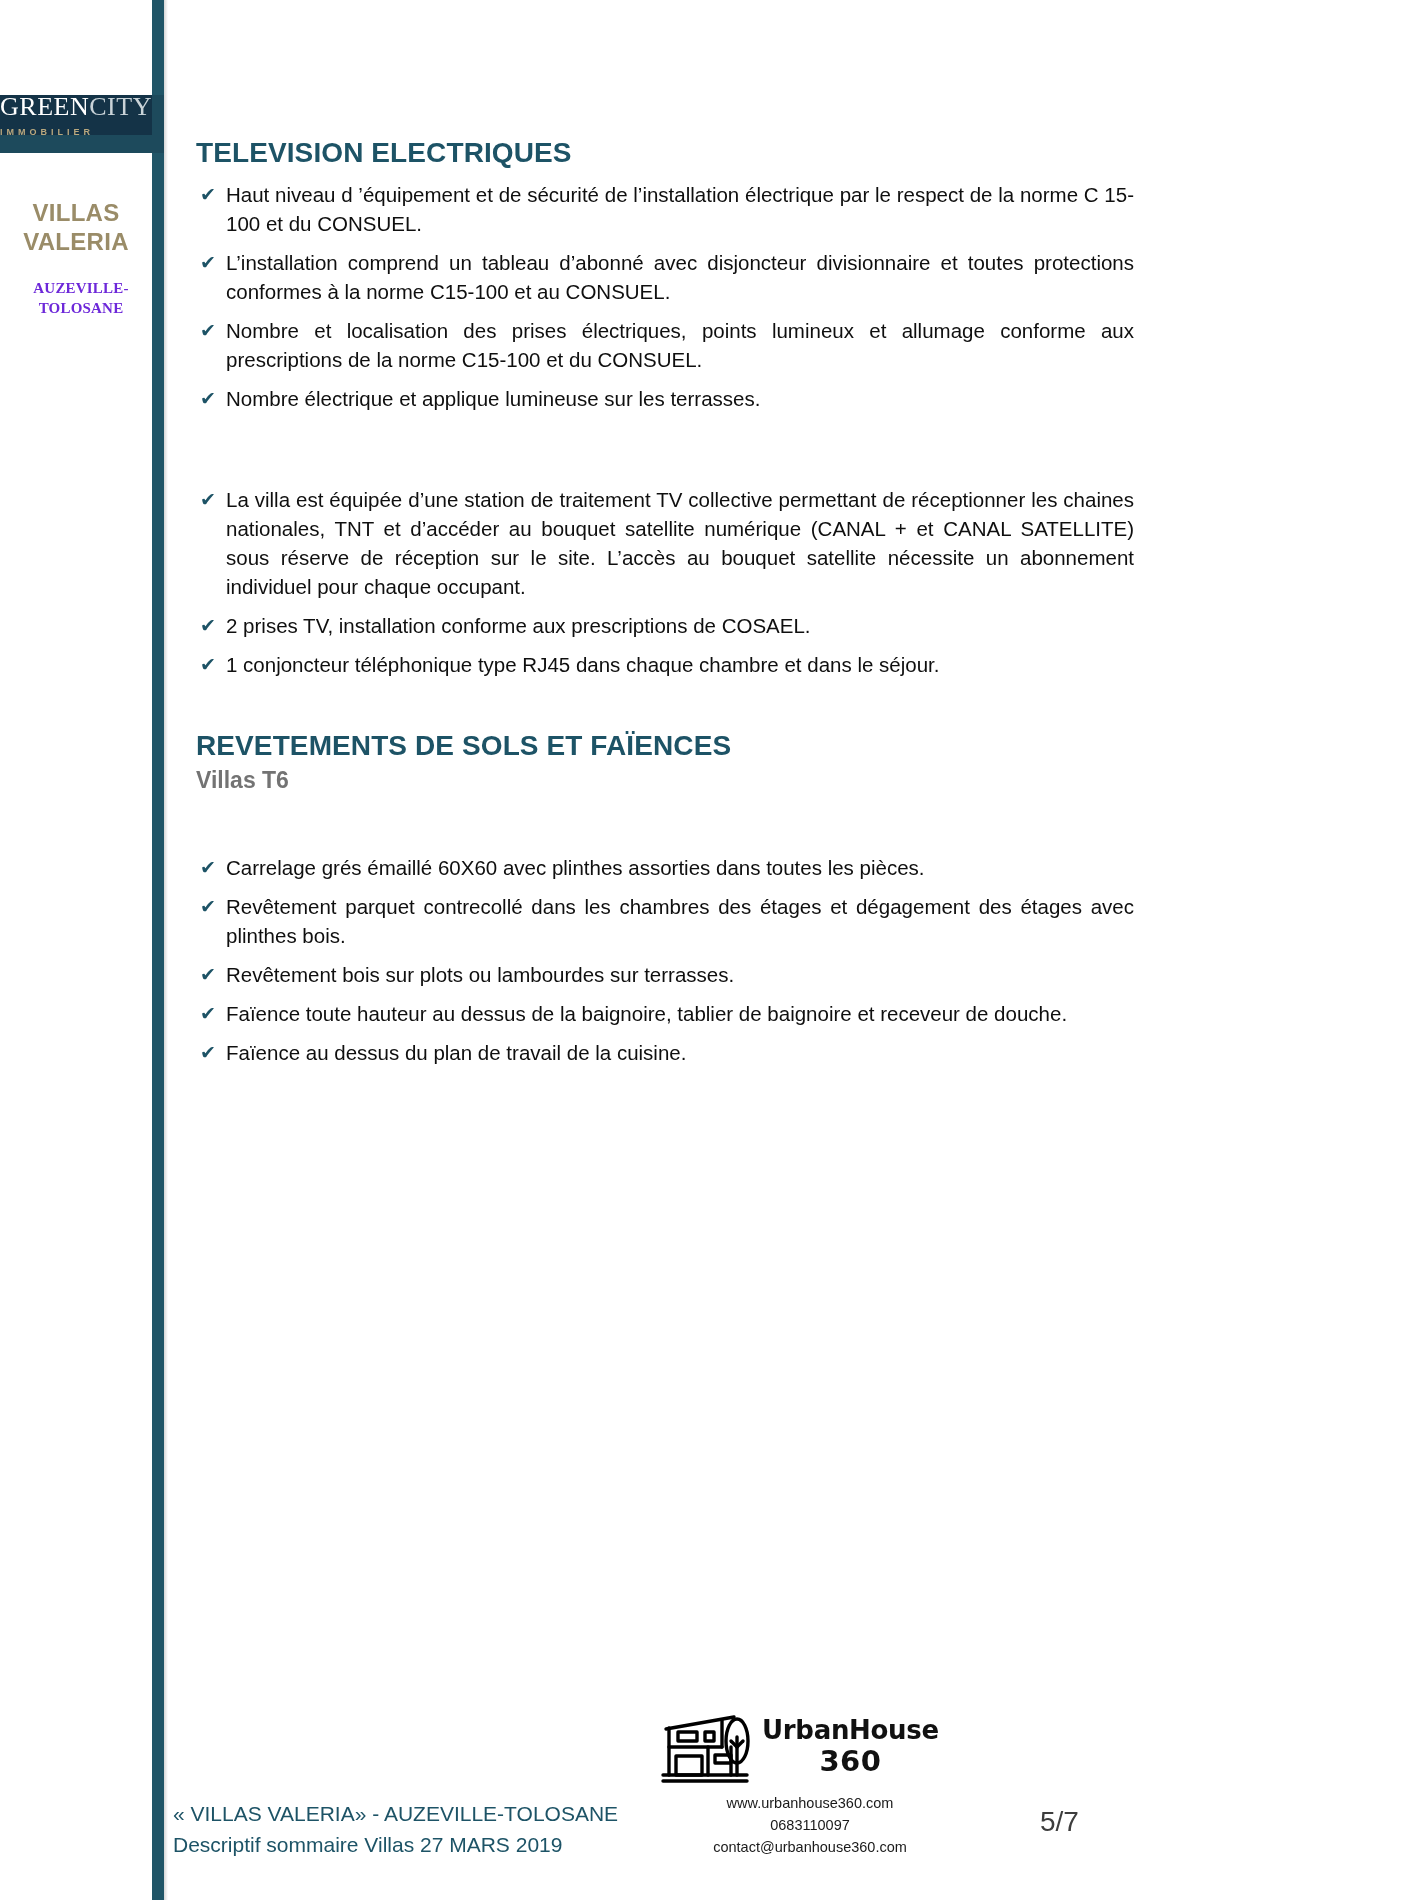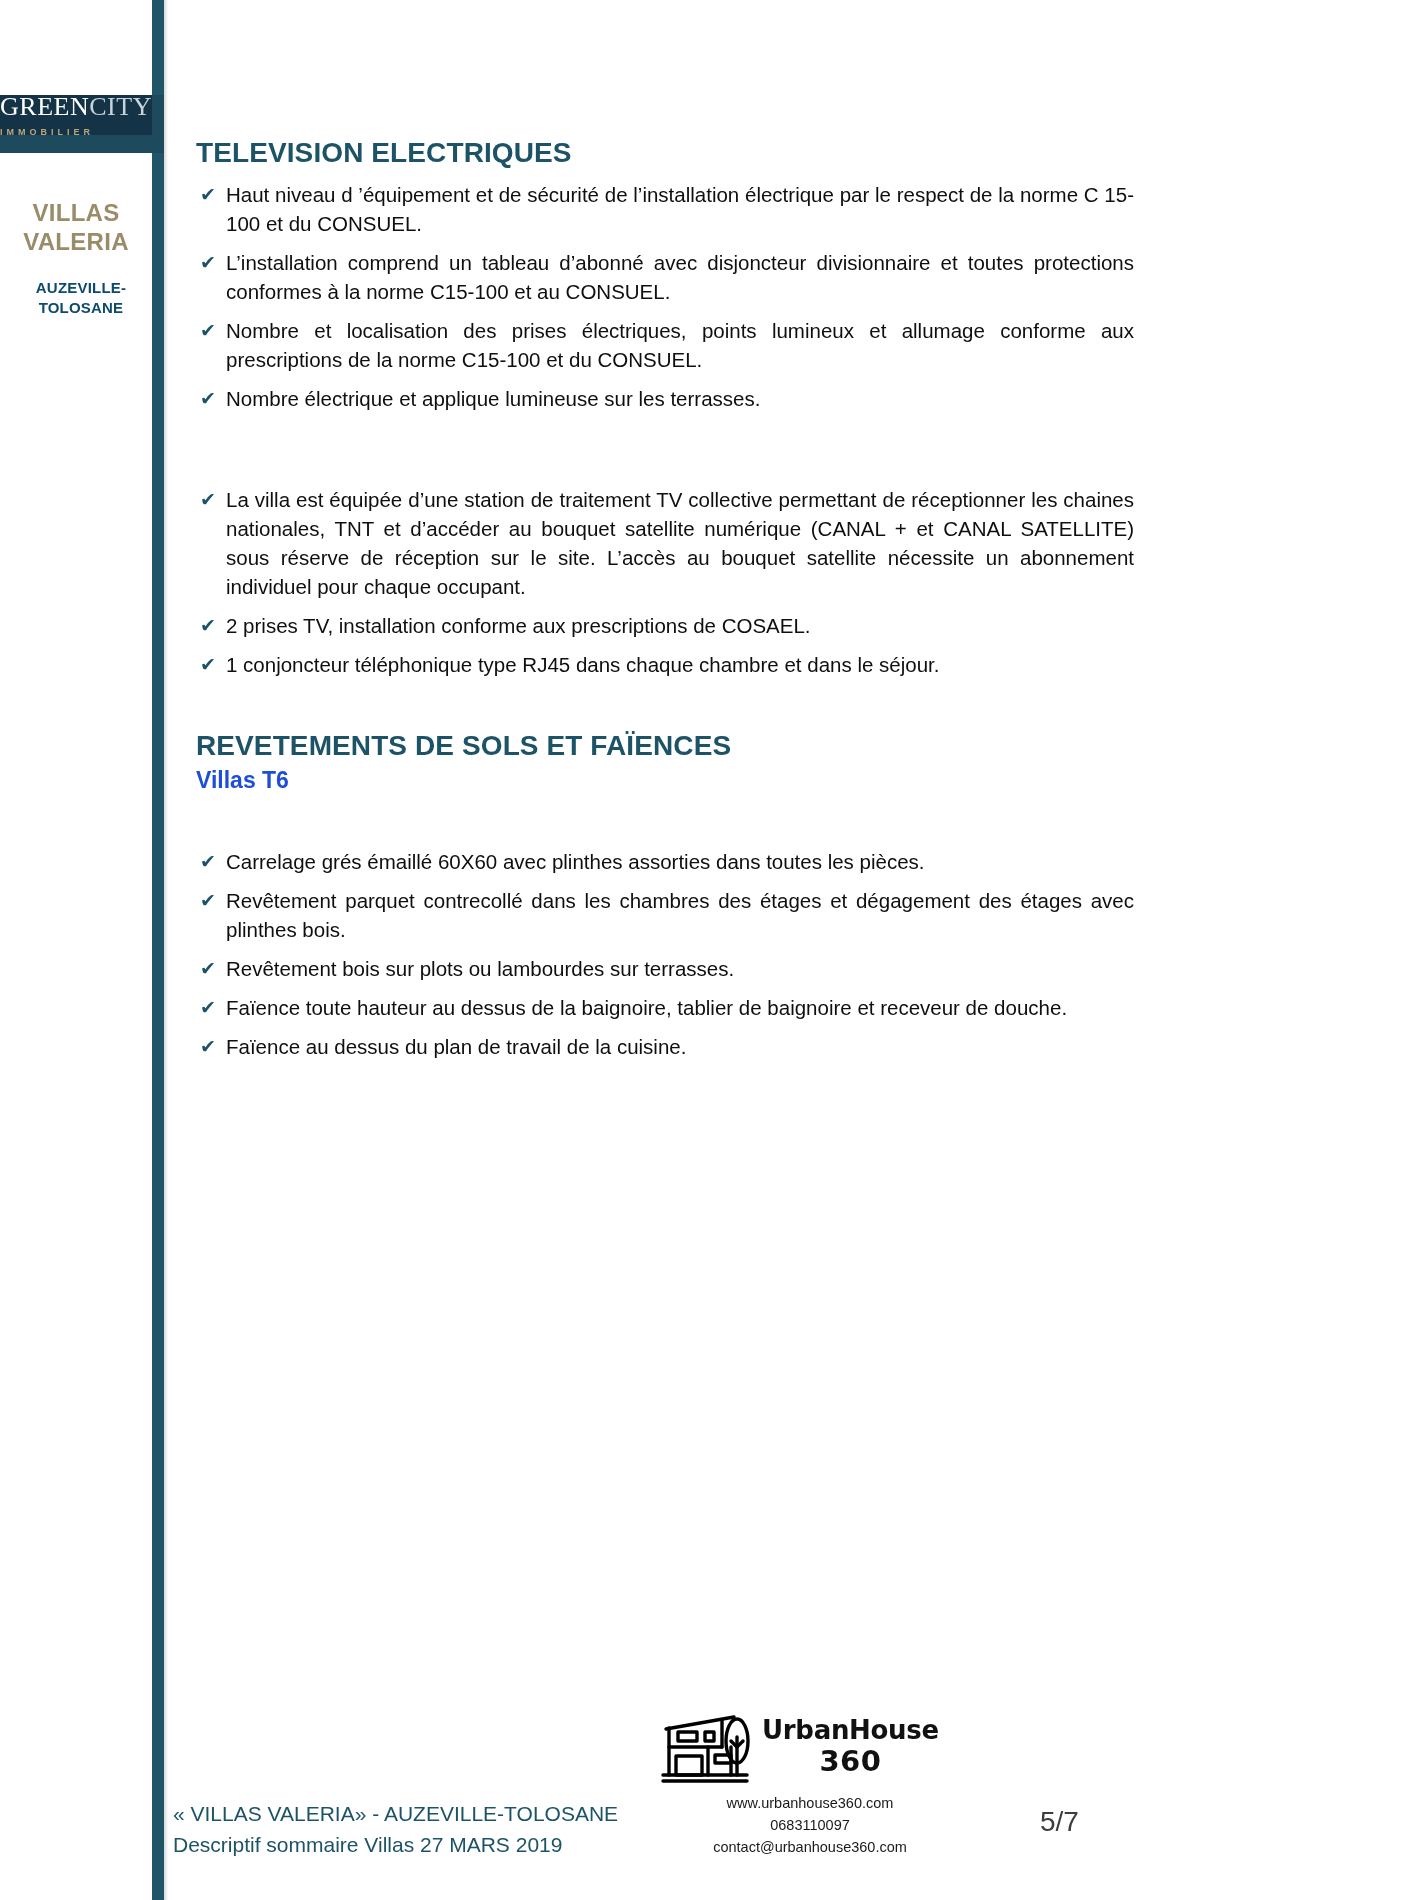--- a/index.html
+++ b/index.html
@@ -68,47 +68,48 @@
     color:#9a8c68;
     font-weight:700;
     font-size:24px;
     line-height:29px;
     letter-spacing:.3px;
   }
   .sidebar-sub{
     position:absolute;
     left:0;top:278px;width:162px;
     text-align:center;
-    color:#0c4a6e;
+    color:#6d28d9;
     font-weight:700;
     font-size:15px;
     line-height:20px;
     letter-spacing:.2px;
+    font-family:Liberation Serif, serif;
   }
 
   
   .content{
     position:absolute;
     left:196px;top:136px;
     width:938px;
   }
 
   h2.section{
     color:#1d5366;
     font-size:28px;
     font-weight:700;
     letter-spacing:.1px;
     margin:0 0 2px 0;
     line-height:34px;
   }
   h3.subsection{
-    color:#1d4ed8;
+    color:#737373;
     font-size:23px;
     font-weight:700;
-    margin:2px 0 8px 0;
+    margin:2px 0 14px 0;
     line-height:30px;
   }
 
   ul.checklist{
     list-style:none;
     margin:0;padding:0;
   }
   ul.checklist li{
     position:relative;
     padding-left:30px;

